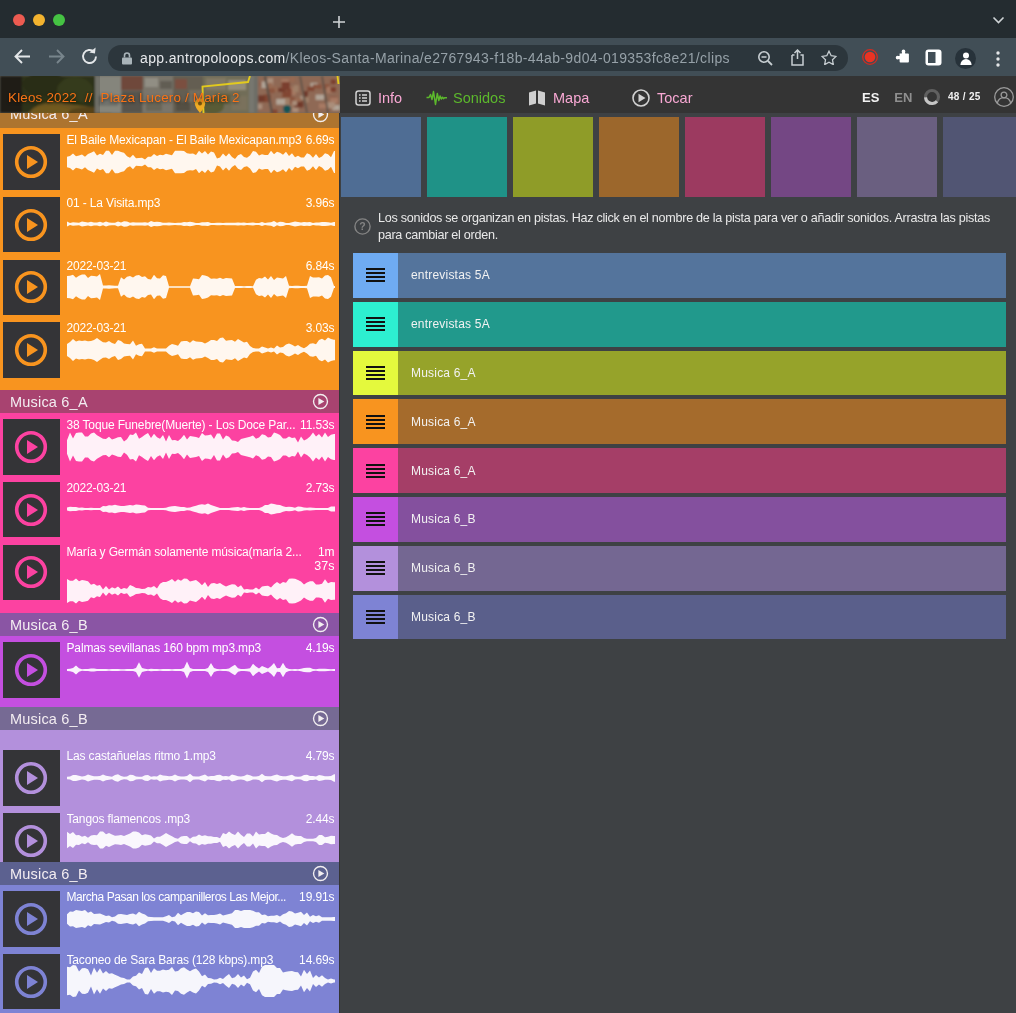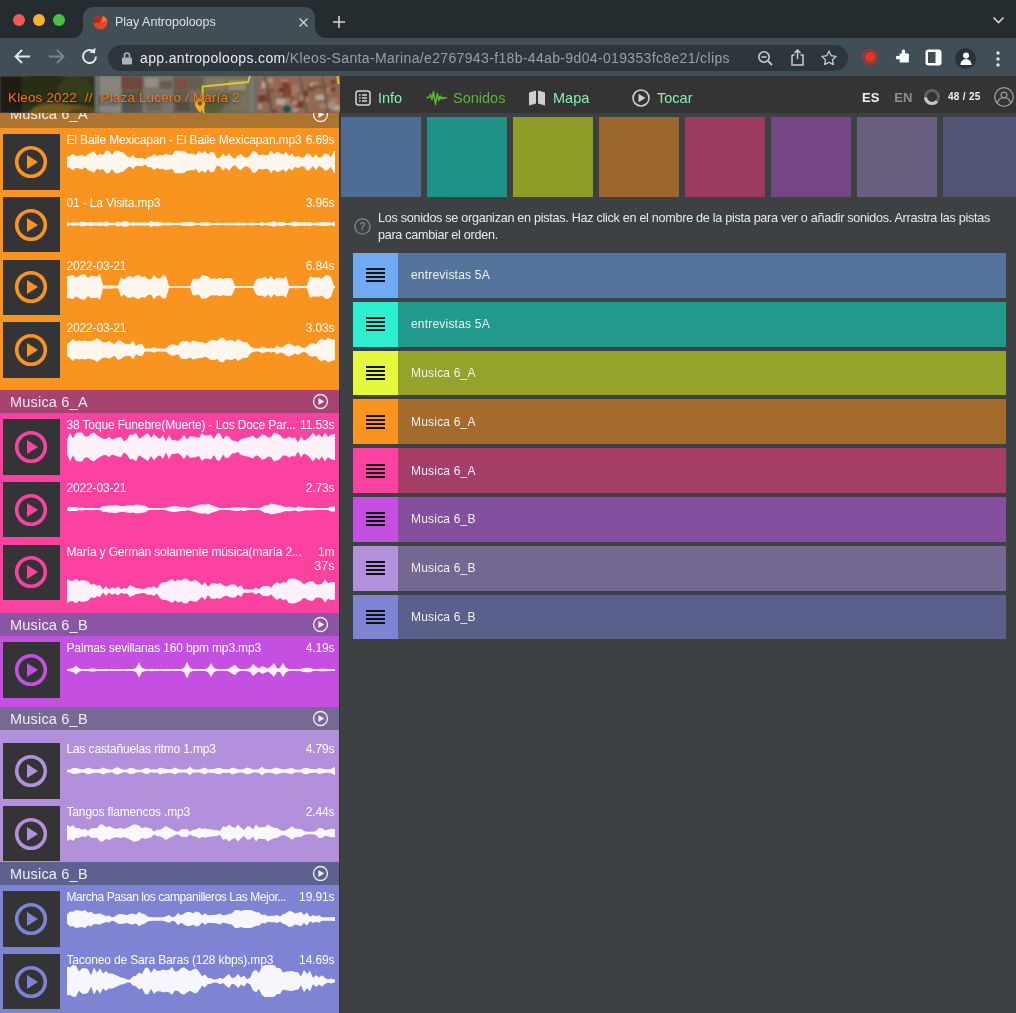--- a/index.html
+++ b/index.html
@@ -15,21 +15,21 @@
 #tabbar .plus{position:absolute;left:332px;top:15px}
 #tabbar .chev{position:absolute;left:992px;top:16px}
 #toolbar{position:absolute;left:0;top:38px;width:1016px;height:44px;background:#414e56;border-bottom:1px solid #505c63}
 #pill{position:absolute;left:108px;top:7px;width:740px;height:26px;border-radius:13px;background:#2c363c}
 #url{position:absolute;left:32px;top:0;line-height:26px;font-size:14px;color:#e8eaed;white-space:nowrap;letter-spacing:0.35px}
 #url .path{color:#96a1a8}
 
 #apphdr{position:absolute;left:0;top:76px;width:1016px;height:40px;background:#343434}
 #sat{position:absolute;left:0;top:76px;width:340px;height:37px;overflow:hidden}
 #sattxt{position:absolute;left:8px;top:2.5px;line-height:37px;font-size:13.4px;letter-spacing:0.2px;color:#f97316;text-shadow:0 1px 3px rgba(0,0,0,0.55);white-space:nowrap}
-.nav{position:absolute;top:77px;height:41px;display:flex;align-items:center;color:#86efac;font-size:14.5px}
+.nav{position:absolute;top:77px;height:41px;display:flex;align-items:center;color:#f9a8d4;font-size:14.5px}
 .nav svg{display:block}
 
 #sidebar{position:absolute;left:0;top:113px;width:340px;height:900px;overflow:hidden;background:#343434}
 .shdr{width:339px;height:23px;color:#f3edf1;font-size:14.5px;display:flex;align-items:center;padding:0 10px;justify-content:space-between}
 .shdr span{letter-spacing:0.2px}
 .sect{width:339px;padding:4px 0 0 2.5px;overflow:hidden}
 .clip{height:57.8px;margin-bottom:5px;display:flex;position:relative}
 .clip.c2{height:61.5px}
 .sq{width:57.5px;height:55.5px;margin-top:2px;background:#343437;flex:none;display:flex;align-items:center;justify-content:center}
 .cc{position:relative;margin-left:6.5px;width:268px;flex:none}
@@ -51,33 +51,20 @@
 .trow{height:44.8px;margin-bottom:4px;display:flex;align-items:center}
 .tsw{width:45px;height:44.8px;flex:none;display:flex;align-items:center;justify-content:center}
 .ham{width:19px;height:14px;background:repeating-linear-gradient(to bottom,#111 0px,#111 2.4px,transparent 2.4px,transparent 4px)}
 .tlabel{margin-left:13.5px;font-size:12px;color:#f2f2f2;letter-spacing:0.2px}
 </style></head>
 <body>
 <div id="tabbar">
  <span class="tl" style="left:13px;background:#ec5b51"></span>
  <span class="tl" style="left:33px;background:#f3b32f"></span>
  <span class="tl" style="left:53px;background:#45c343"></span>
- <div id="tab">
-   <div class="fl l"></div>
-      <div class="fl r"></div>
-   <svg style="position:absolute;left:10px;top:8px" width="15" height="15" viewBox="-8 -8 16 16">
-        <circle r="7.5" fill="#e04527"></circle>
-        <path d="M0,0 L-7.5,0.5 A7.5,7.5 0 0 1 2.6,-7 Z" fill="#ab2d1c"></path>
-        <path d="M0,0 L2.6,-7 A7.5,7.5 0 0 1 7.4,-1.5 Z" fill="#ef6c32"></path>
-      </svg>
-   <span id="ttitle">Play Antropoloops</span>
-   <svg id="tclose" width="11" height="11" viewBox="0 0 11 11">
-        <path d="M1.5,1.5 L9.5,9.5 M9.5,1.5 L1.5,9.5" stroke="#cfd4d6" stroke-width="1.4"></path>
-      </svg>
- </div>
  <svg class="plus" width="14" height="14" viewBox="0 0 14 14">
       <path d="M7,1 V13 M1,7 H13" stroke="#d0d4d6" stroke-width="1.6"></path>
     </svg>
  <svg class="chev" width="13" height="8" viewBox="0 0 13 8">
       <path d="M1.5,1.5 L6.5,6.5 L11.5,1.5" fill="none" stroke="#cfd4d6" stroke-width="1.6"></path>
     </svg>
 </div>
 <div id="toolbar">
  <svg style="position:absolute;left:13px;top:9px" width="19" height="19" viewBox="0 0 19 19">
       <path d="M17,9.5 H3 M9,3 L2.5,9.5 L9,16" fill="none" stroke="#e4e7e9" stroke-width="1.9"></path>
@@ -432,21 +419,21 @@
         </div>
       </div>
     </div>
     <div class="shdr" style="background:#766a94;">
       <span>Musica 6_B</span>
       <svg width="17" height="17" viewBox="-10 -10 20 20">
         <circle r="8.2" fill="none" stroke="#f2eef0" stroke-width="1.6"></circle>
         <path d="M-2.5,-4 L4.5,0 L-2.5,4 Z" fill="#f2eef0"></path>
       </svg>
     </div>
-    <div class="sect" style="background:#b390dc;height:132px;padding-top:11px">
+    <div class="sect" style="background:#b390dc;height:132px;padding-top:18px">
       <div class="clip">
 <div class="sq">
           <svg width="40" height="40" viewBox="-20 -20 40 40">
             <circle r="14.3" fill="none" stroke="#b390dc" stroke-width="3.6"></circle>
             <path d="M-4,-7 L7,0 L-4,7 Z" fill="#b390dc"></path>
           </svg>
         </div>
 <div class="cc">
           <div class="crow">
             <span class="ct">Las castañuelas ritmo 1.mp3</span>

